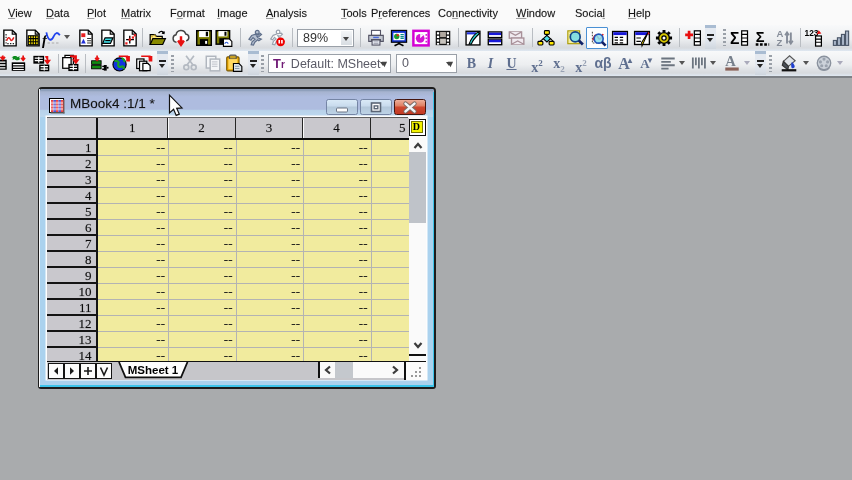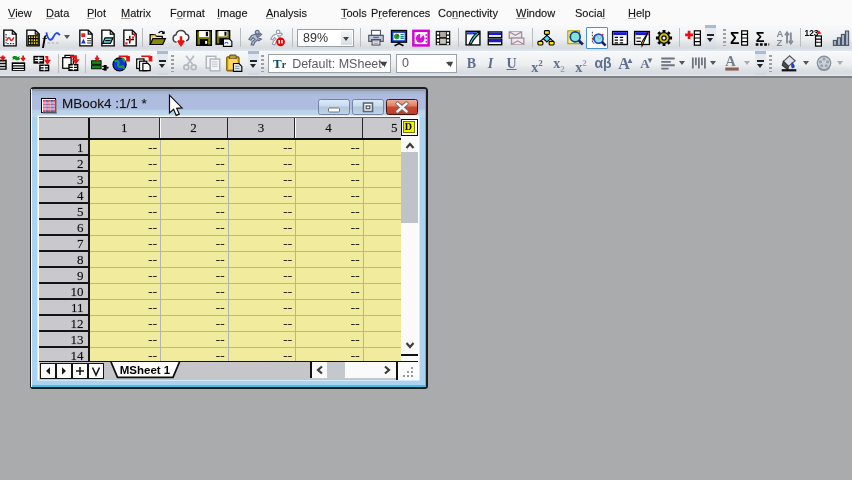--- a/index.html
+++ b/index.html
@@ -15,21 +15,21 @@
 .ovf{position:absolute;top:0px;width:11px;height:24px;background:linear-gradient(#a9bcd2 0 3px,#e4e9f0 3px 60%,#cfd6de)}
 .ovf:after{content:"";position:absolute;left:2px;bottom:4px;border:3.5px solid transparent;border-top:4px solid #222}
 .ovf:before{content:"";position:absolute;left:2px;bottom:13px;width:7px;height:2px;background:#222}
 .combo{position:absolute;background:#fff;border:1px solid #9aa0a8;font-size:12.5px;color:#333}
 .cbtn{position:absolute;right:1px;top:1px;bottom:1px;width:11px;background:linear-gradient(#f4f6f8,#d8dde2)}
 .cbtn:after{content:"";position:absolute;left:2px;top:6px;border:3.5px solid transparent;border-top:4px solid #444}
 .txtb{position:absolute;top:3px;height:19px;line-height:19px;color:#5f6f8f;font-weight:bold;font-size:14px;text-align:center}
 .dd{position:absolute;top:10px;border:3px solid transparent;border-top:4px solid #555}
 #selbtn{position:absolute;left:586px;top:1.5px;width:20px;height:20.5px;background:#fdfeff;border:1.8px solid #4a90d4;border-radius:1px}
 
-#win{position:absolute;left:30px;top:87px;width:394px;height:298px;background:#abd2ee;border:2px solid #1c1c1c;border-radius:4px 4px 3px 3px}
+#win{position:absolute;left:38px;top:87px;width:394px;height:298px;background:#abd2ee;border:2px solid #1c1c1c;border-radius:4px 4px 3px 3px}
 #cyr{position:absolute;right:-0.4px;top:3px;bottom:0;width:1.3px;background:#3cc4ea;z-index:5}
 #cyb{position:absolute;left:-0.5px;right:-0.4px;bottom:0.5px;height:1.4px;background:#3cc4ea;z-index:5}
 #wl{position:absolute;left:-0.9px;top:0;bottom:0;width:1.2px;background:#fafbfd;z-index:4}
 #title{position:absolute;left:0;top:0;width:100%;height:28px;border-radius:2px 2px 0 0;background:linear-gradient(#8fa0bc 0%,#8fa0bc 6%,#a6b3cf 10%,#abb9da 22%,#aebcdf 28%,#aebcdf 72%,#b8d2ea 77%,#bdd8ee 100%)}
 #title .txt{position:absolute;left:30px;top:7px;font-size:13.5px;color:#111;font-family:'Liberation Sans',sans-serif}
 .cap{position:absolute;top:9.5px;width:30px;height:14.5px;border:1px solid #7585a5;border-radius:2.5px;background:linear-gradient(#d9e9f6 0%,#cadcee 40%,#b4c8db 52%,#bdd3e6 100%)}
 #bmin{left:286px}#bmax{left:320px}
 #bcls{left:354px;width:30px;border-color:#45160f;background:linear-gradient(#eeae9a 0%,#e08166 40%,#ce4830 52%,#c23a24 100%)}
 #client{position:absolute;left:7px;top:28px;width:379px;height:262px;background:#fafafa;box-shadow:0 0 0 1.5px #fdfdfd}
 
@@ -383,21 +383,21 @@
       </svg>
     <svg class="i" style="left:226px">
         <rect x="1.5" y="2.5" width="11" height="12.5" rx="1" fill="#eaa800" stroke="#7a5800"></rect>
         <rect x="4" y="1" width="6" height="3.5" rx="1" fill="#c8a020" stroke="#555"></rect>
         <rect x="3" y="4.5" width="8" height="9" fill="#ffd860"></rect>
         <path d="M7.5 8.5 h5 l2.5 2.5 v4.5 h-7.5 Z" fill="#dde4ea" stroke="#000" stroke-width="1"></path>
         <path d="M8.8 11 h4 M8.8 13 h4" stroke="#8899aa" stroke-width="0.9"></path>
       </svg>
     <div class="ovf" style="left:247.5px"></div>
     <div class="grip" style="left:261px"></div>
-    <div class="combo" style="left:268px;top:3px;width:121px;height:17px;line-height:17px"><b style="margin-left:4px;color:#0c4a6e;font-size:13px;font-family:Liberation Serif, serif">T<span style="font-size:10px">r</span></b><span style="margin-left:6px;color:#5a5a66">Default: MSheet</span><div class="cbtn" style="background:none">
+    <div class="combo" style="left:268px;top:3px;width:121px;height:17px;line-height:17px"><b style="margin-left:4px;color:#701a75;font-size:13px;font-family:Liberation Sans, sans-serif">T<span style="font-size:10px">r</span></b><span style="margin-left:6px;color:#5a5a66">Default: MSheet</span><div class="cbtn" style="background:none">
           <span style="position:absolute;left:2px;top:0;color:#444;font-size:9px">▼</span>
         </div></div>
     <div class="combo" style="left:396px;top:3px;width:59px;height:17px;line-height:17px"><span style="margin-left:5px;color:#5a5a66">0</span><div class="cbtn" style="background:none">
           <span style="position:absolute;left:2px;top:0;color:#444;font-size:9px">▼</span>
         </div></div>
     <div class="txtb" style="left:464px;width:15px;font-family:'Liberation Serif',serif">B</div>
     <div class="txtb" style="left:483px;width:15px;font-style:italic;font-family:'Liberation Serif',serif">I</div>
     <div class="txtb" style="left:504px;width:15px;text-decoration:underline;font-family:'Liberation Serif',serif">U</div>
     <div class="txtb" style="left:528px;width:18px;font-family:'Liberation Serif',serif">x<sup style="font-size:9px">2</sup></div>
     <div class="txtb" style="left:550px;width:18px;font-family:'Liberation Serif',serif">x<sub style="font-size:9px;color:#98a2b4">2</sub></div>

